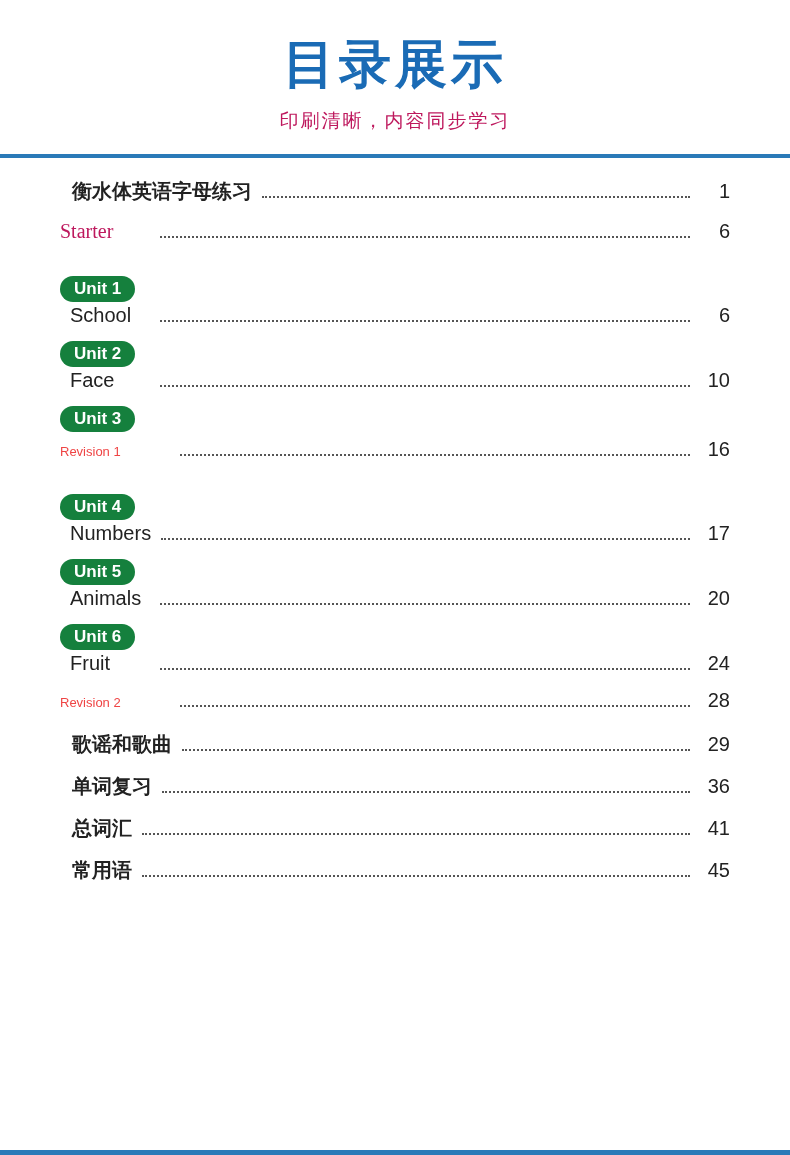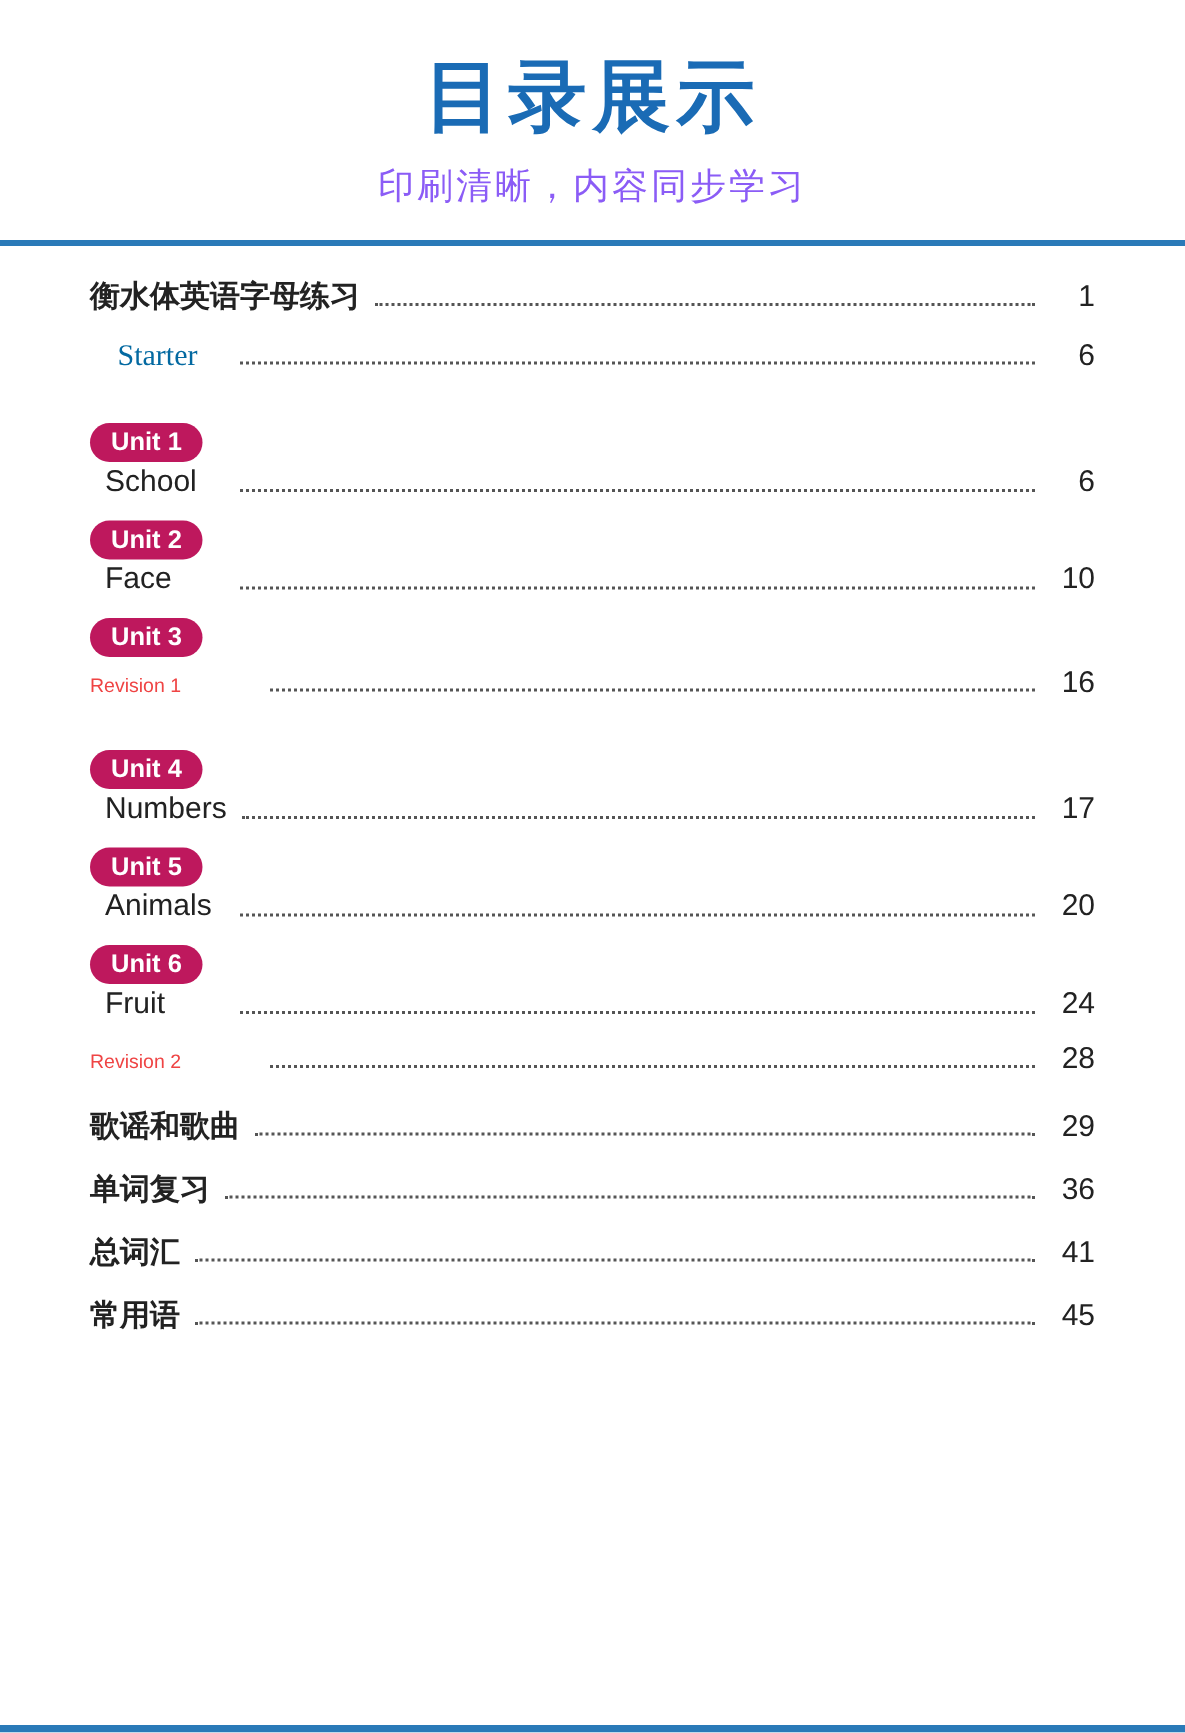--- a/index.html
+++ b/index.html
@@ -38,22 +38,22 @@
     .main-title {
       font-size: 52px;
       font-weight: 900;
       color: #1a6bb5;
       font-family: "SimHei", "黑体", sans-serif;
       letter-spacing: 4px;
       margin-bottom: 8px;
     }
 
     .subtitle {
-      font-size: 24px;
-      color: #8b5cf6;
+      font-size: 19px;
+      color: #be185d;
       letter-spacing: 2px;
       margin-bottom: 10px;
       text-align: center;
     }
 
     .content-area {
       width: 100%;
       padding: 20px 60px;
       flex: 1;
     }
@@ -66,46 +66,46 @@
     }
 
     .toc-row-with-unit {
       display: flex;
       flex-direction: column;
       margin-bottom: 4px;
     }
 
     .unit-badge {
       display: inline-block;
-      background: #be185d;
+      background: #15803d;
       color: white;
       border-radius: 14px;
       padding: 3px 14px;
       font-size: 17px;
       font-weight: bold;
       font-family: Arial, sans-serif;
       margin-bottom: 2px;
       min-width: 60px;
       text-align: center;
     }
 
     .toc-label {
       font-size: 20px;
-      color: #0369a1;
+      color: #be185d;
       white-space: nowrap;
       min-width: 90px;
-      text-align: center;
     }
 
     .toc-label-chinese {
       font-size: 20px;
       color: #222;
       white-space: nowrap;
       font-family: "SimSun", "宋体", serif;
       font-weight: bold;
+      margin-left: 12px;
     }
 
     .toc-dots {
       flex: 1;
       border-bottom: 2px dotted #555;
       margin: 0 10px 5px 10px;
       min-width: 40px;
     }
 
     .toc-page {

